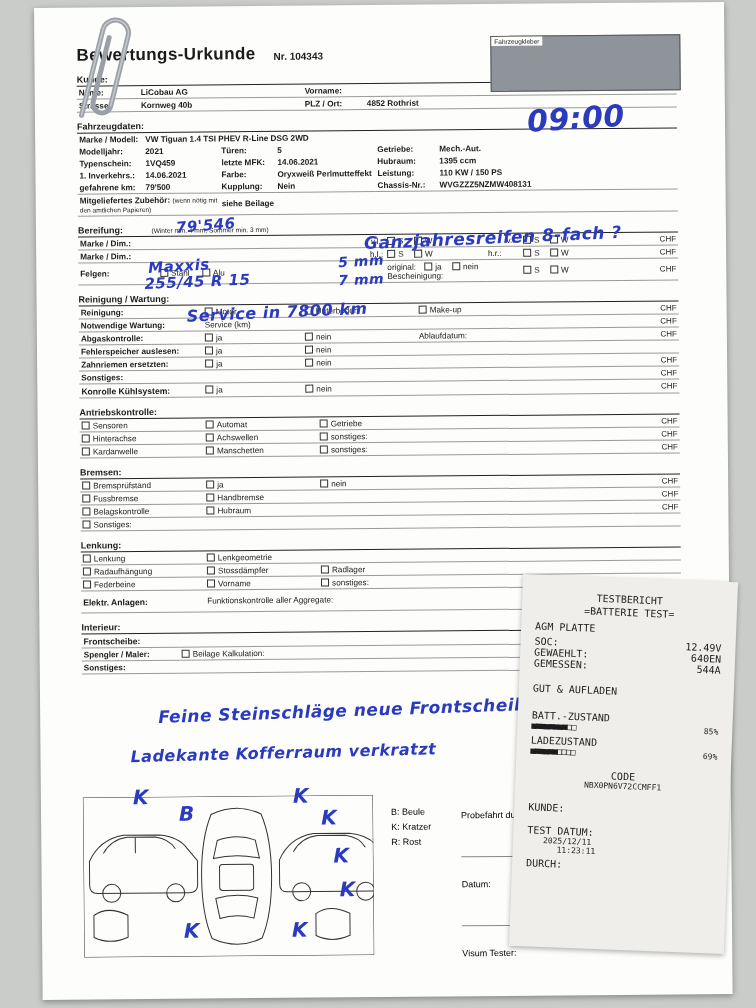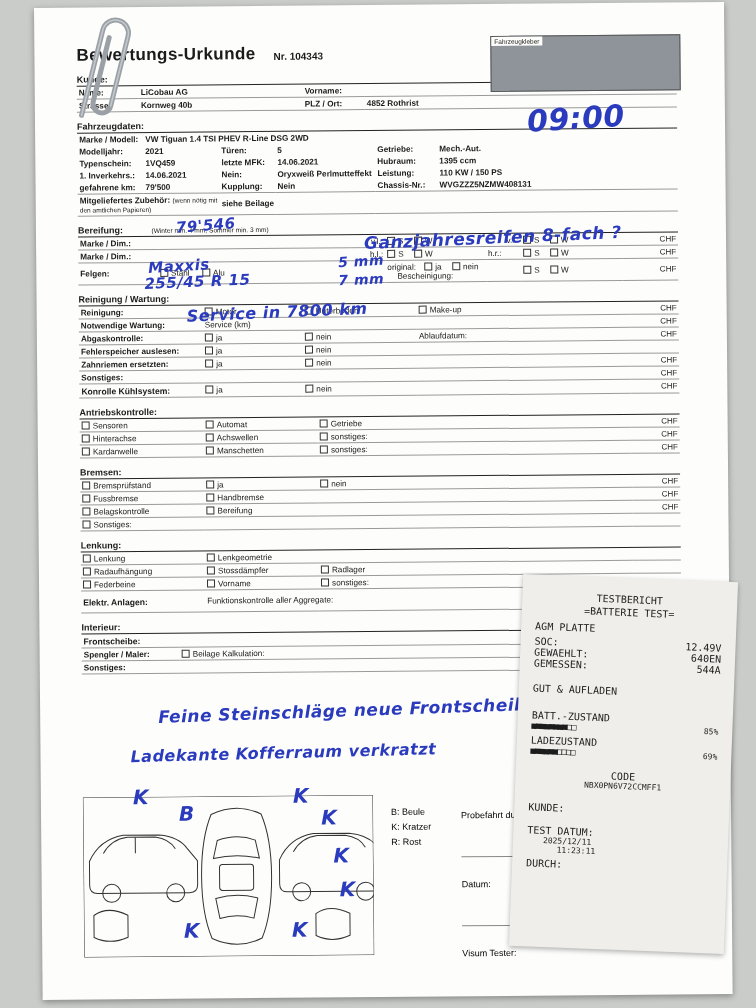--- a/index.html
+++ b/index.html
@@ -136,21 +136,21 @@
         <td class="lbl">Typenschein:</td>
         <td class="val">1VQ459</td>
         <td class="lbl">letzte MFK:</td>
         <td class="val">14.06.2021</td>
         <td class="lbl">Hubraum:</td>
         <td class="val">1395 ccm</td>
       </tr>
       <tr>
         <td class="lbl">1. Inverkehrs.:</td>
         <td class="val">14.06.2021</td>
-        <td class="lbl">Nein:</td>
+        <td class="lbl">Farbe:</td>
         <td class="val">Oryxweiß Perlmutteffekt</td>
         <td class="lbl">Leistung:</td>
         <td class="val">110 KW / 150 PS</td>
       </tr>
       <tr class="row-line">
         <td class="lbl">gefahrene km:</td>
         <td class="val">79'500</td>
         <td class="lbl">Kupplung:</td>
         <td class="val">Nein</td>
         <td class="lbl">Chassis-Nr.:</td>
@@ -205,21 +205,21 @@
       <tr class="row-line">
         <td class="lbl">Felgen:</td>
         <td colspan="2">
           <span class="cb"></span><span>Stahl</span>
           <span class="cb" style="margin-left:10px"></span><span>Alu</span>
         </td>
         <td colspan="2">
           <span>original:</span>
           <span class="cb" style="margin-left:6px"></span><span>ja</span>
           <span class="cb" style="margin-left:8px"></span><span>nein</span>
-          <span style="margin-left:10px">Bescheinigung:</span>
+          <span style="">Bescheinigung:</span>
         </td>
         <td>
           <span class="cb"></span><span>S</span>
           <span class="cb" style="margin-left:8px"></span><span>W</span>
         </td>
         <td class="chf">CHF</td>
       </tr>
     </tbody>
       </table>
 
@@ -308,21 +308,21 @@
         <td class="chf">CHF</td>
       </tr>
       <tr class="row-line">
         <td><span class="cb"></span><span>Fussbremse</span></td>
         <td><span class="cb"></span><span>Handbremse</span></td>
         <td></td>
         <td class="chf">CHF</td>
       </tr>
       <tr class="row-line">
         <td><span class="cb"></span><span>Belagskontrolle</span></td>
-        <td><span class="cb"></span><span>Bereifung</span></td>
+        <td><span class="cb"></span><span>Hubraum</span></td>
         <td></td>
         <td class="chf">CHF</td>
       </tr>
       <tr class="row-line">
         <td><span class="cb"></span><span>Sonstiges:</span></td>
         <td colspan="2"></td>
         <td class="chf"></td>
       </tr>
     </tbody>
       </table>

